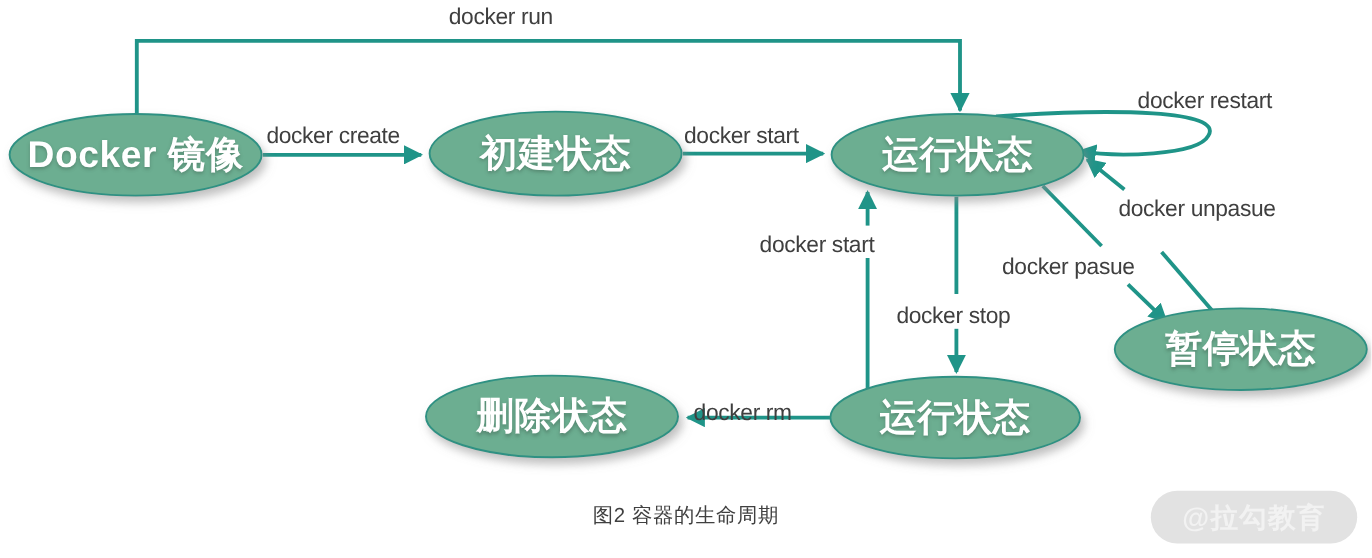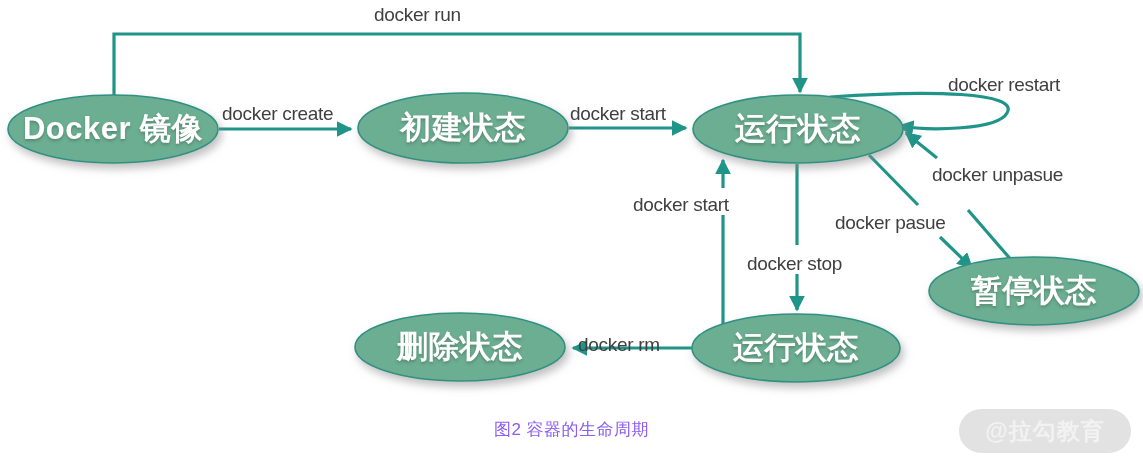--- a/index.html
+++ b/index.html
@@ -43,21 +43,21 @@
     pointer-events: none;
     white-space: nowrap;
   }
   #caption {
     position: absolute;
     left: 0;
     top: 418px;
     width: 1143px;
     text-align: center;
     font-size: 17px;
-    color: #8b5cf6;
+    color: #404040;
     letter-spacing: 0.5px;
   }
   #watermark {
     position: absolute;
     left: 959px;
     top: 409px;
     width: 172px;
     height: 44px;
     border-radius: 22px;
     background: #e2e2e2;

